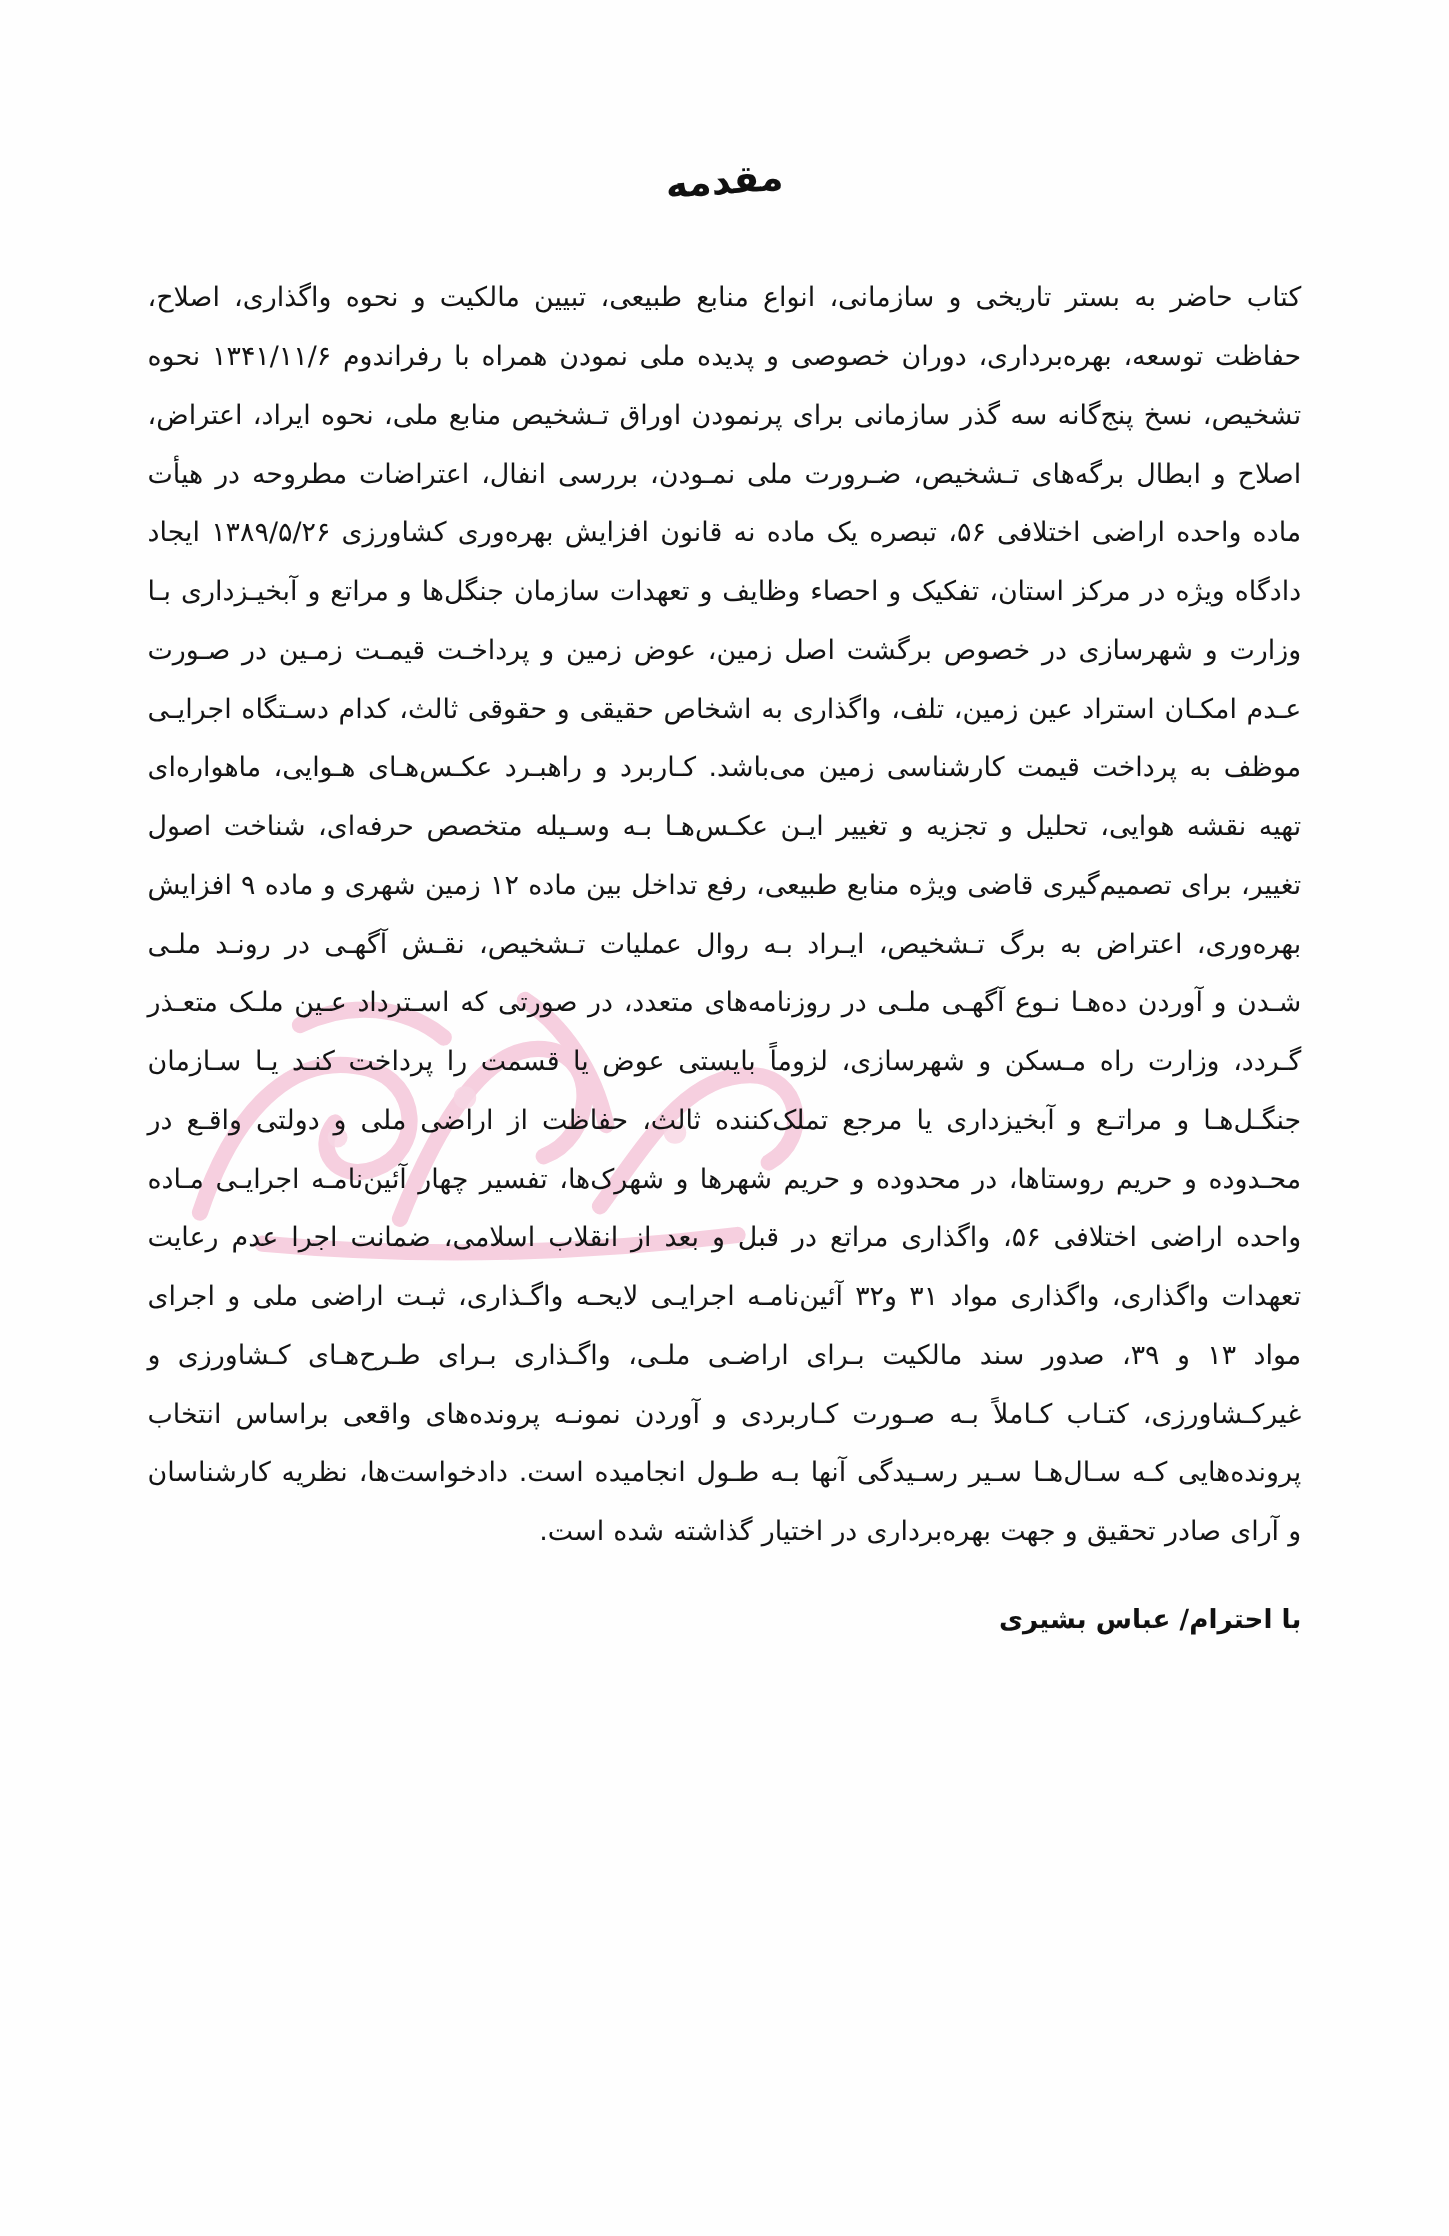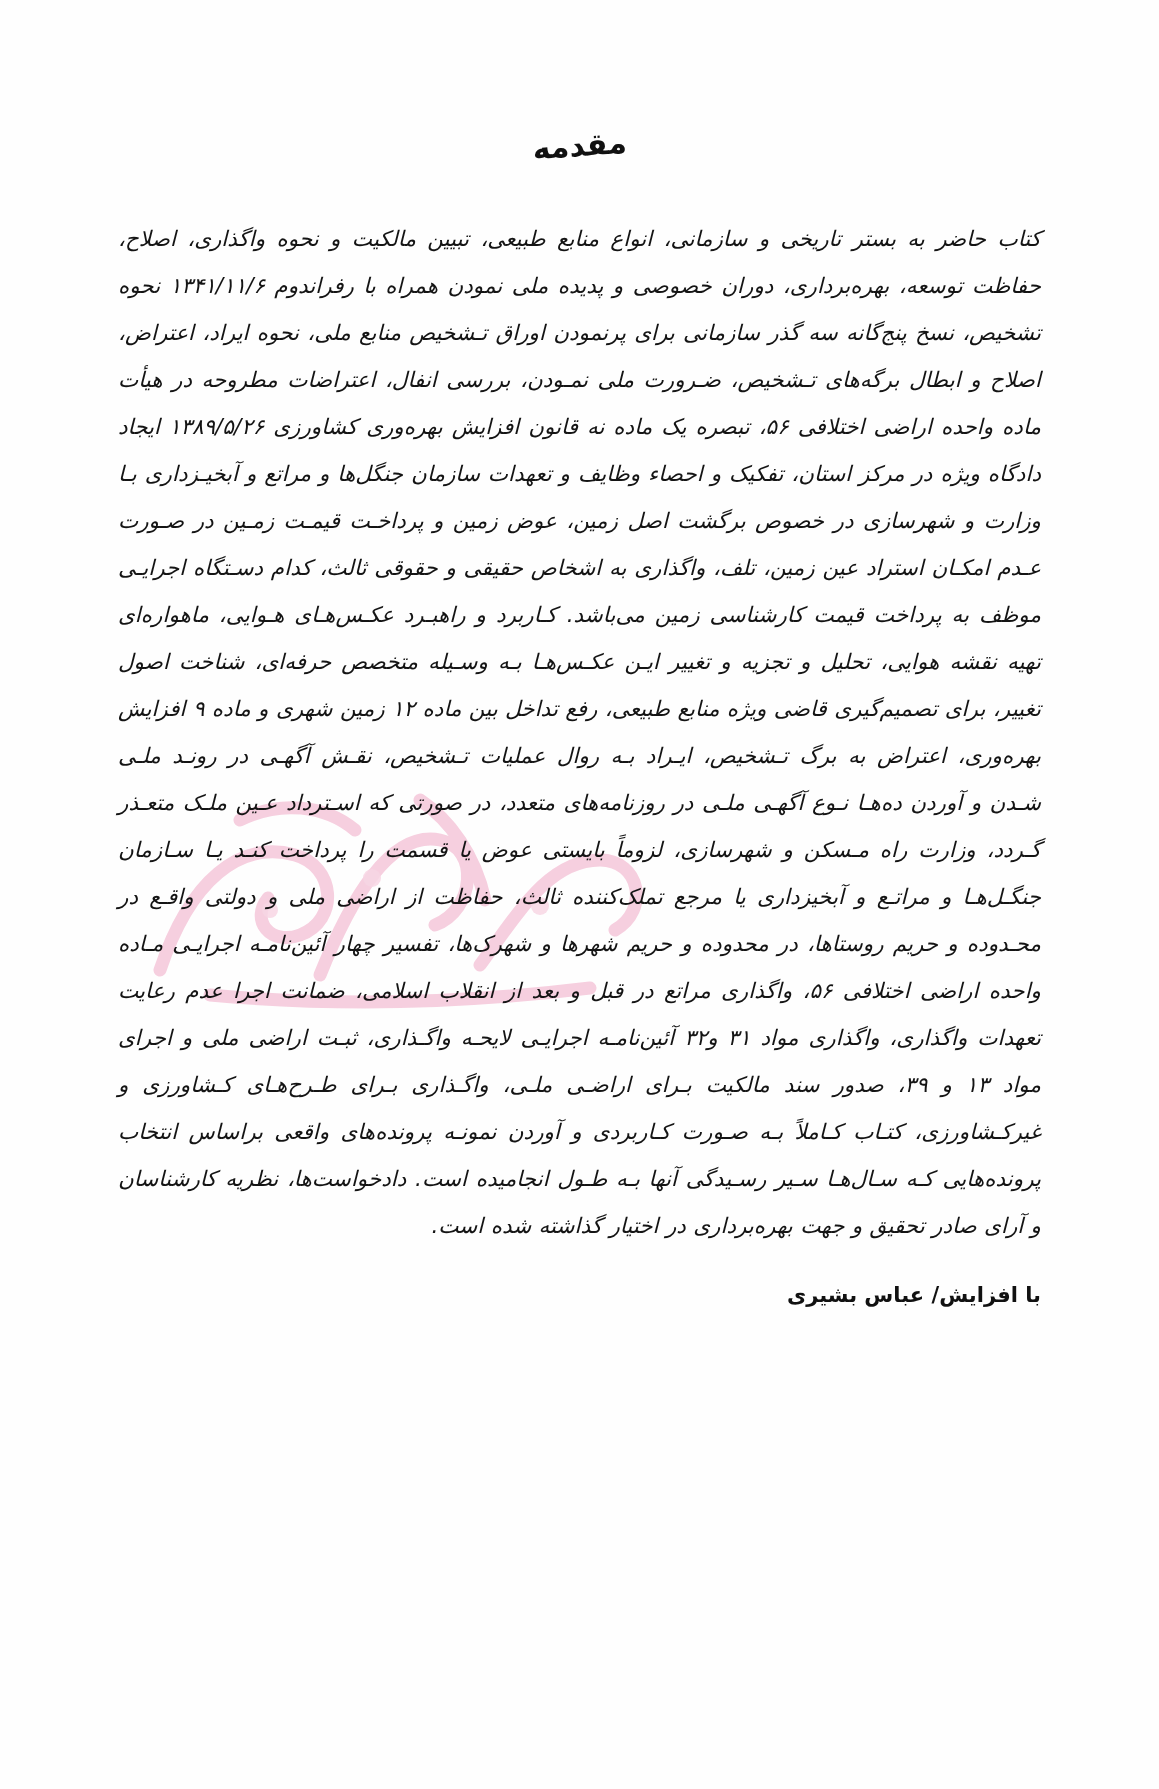--- a/index.html
+++ b/index.html
@@ -57,21 +57,20 @@
     transform-origin: center;
   }
 
   .body-text {
     font-size: 21.5px;
     line-height: 47px;
     text-align: justify;
     text-align-last: right;
     color: #141414;
     word-spacing: 0.5px;
-    font-style: italic;
   }
 
   .signature {
     margin-top: 34px;
     font-size: 21px;
     font-weight: 700;
     text-align: right;
     color: #111;
   }
 </style>
@@ -94,16 +93,16 @@
         <circle cx="252" cy="118" r="9"></circle>
         <circle cx="420" cy="146" r="9"></circle>
         <circle cx="150" cy="150" r="8"></circle>
       </g>
     </svg>
   </div>
 
   <div class="content">
     <h1 class="doc-title">مقدمه</h1>
     <p class="body-text">کتاب حاضر به بستر تاریخی و سازمانی، انواع منابع طبیعی، تبیین مالکیت و نحوه واگذاری، اصلاح، حفاظت توسعه، بهره‌برداری، دوران خصوصی و پدیده ملی نمودن همراه با رفراندوم ۱۳۴۱/۱۱/۶ نحوه تشخیص، نسخ پنج‌گانه سه گذر سازمانی برای پرنمودن اوراق تـشخیص منابع ملی، نحوه ایراد، اعتراض، اصلاح و ابطال برگه‌های تـشخیص، ضـرورت ملی نمـودن، بررسی انفال، اعتراضات مطروحه در هیأت ماده واحده اراضی اختلافی ۵۶، تبصره یک ماده نه قانون افزایش بهره‌وری کشاورزی ۱۳۸۹/۵/۲۶ ایجاد دادگاه ویژه در مرکز استان، تفکیک و احصاء وظایف و تعهدات سازمان جنگل‌ها و مراتع و آبخیـزداری بـا وزارت و شهرسازی در خصوص برگشت اصل زمین، عوض زمین و پرداخـت قیمـت زمـین در صـورت عـدم امکـان استراد عین زمین، تلف، واگذاری به اشخاص حقیقی و حقوقی ثالث، کدام دسـتگاه اجرایـی موظف به پرداخت قیمت کارشناسی زمین می‌باشد. کـاربرد و راهبـرد عکـس‌هـای هـوایی، ماهواره‌ای تهیه نقشه هوایی، تحلیل و تجزیه و تغییر ایـن عکـس‌هـا بـه وسـیله متخصص حرفه‌ای، شناخت اصول تغییر، برای تصمیم‌گیری قاضی ویژه منابع طبیعی، رفع تداخل بین ماده ۱۲ زمین شهری و ماده ۹ افزایش بهره‌وری، اعتراض به برگ تـشخیص، ایـراد بـه روال عملیات تـشخیص، نقـش آگهـی در رونـد ملـی شـدن و آوردن ده‌هـا نـوع آگهـی ملـی در روزنامه‌های متعدد، در صورتی که اسـترداد عـین ملـک متعـذر گـردد، وزارت راه مـسکن و شهرسازی، لزوماً بایستی عوض یا قسمت را پرداخت کنـد یـا سـازمان جنگـل‌هـا و مراتـع و آبخیزداری یا مرجع تملک‌کننده ثالث، حفاظت از اراضی ملی و دولتی واقـع در محـدوده و حریم روستاها، در محدوده و حریم شهرها و شهرک‌ها، تفسیر چهار آئین‌نامـه اجرایـی مـاده واحده اراضی اختلافی ۵۶، واگذاری مراتع در قبل و بعد از انقلاب اسلامی، ضمانت اجرا عدم رعایت تعهدات واگذاری، واگذاری مواد ۳۱ و۳۲ آئین‌نامـه اجرایـی لایحـه واگـذاری، ثبـت اراضی ملی و اجرای مواد ۱۳ و ۳۹، صدور سند مالکیت بـرای اراضـی ملـی، واگـذاری بـرای طـرح‌هـای کـشاورزی و غیرکـشاورزی، کتـاب کـاملاً بـه صـورت کـاربردی و آوردن نمونـه پرونده‌های واقعی براساس انتخاب پرونده‌هایی کـه سـال‌هـا سـیر رسـیدگی آنها بـه طـول انجامیده است. دادخواست‌ها، نظریه کارشناسان و آرای صادر تحقیق و جهت بهره‌برداری در اختیار گذاشته شده است.</p>
-    <p class="signature">با افزایش/ عباس بشیری</p>
+    <p class="signature">با احترام/ عباس بشیری</p>
   </div>
 
 </div>
 
 </body></html>

